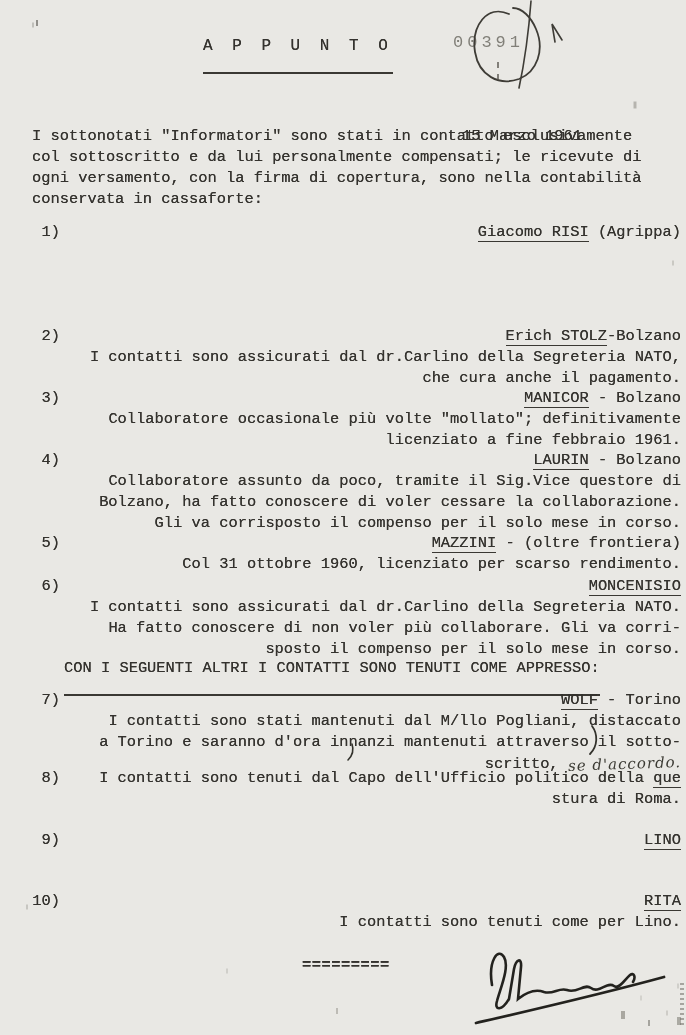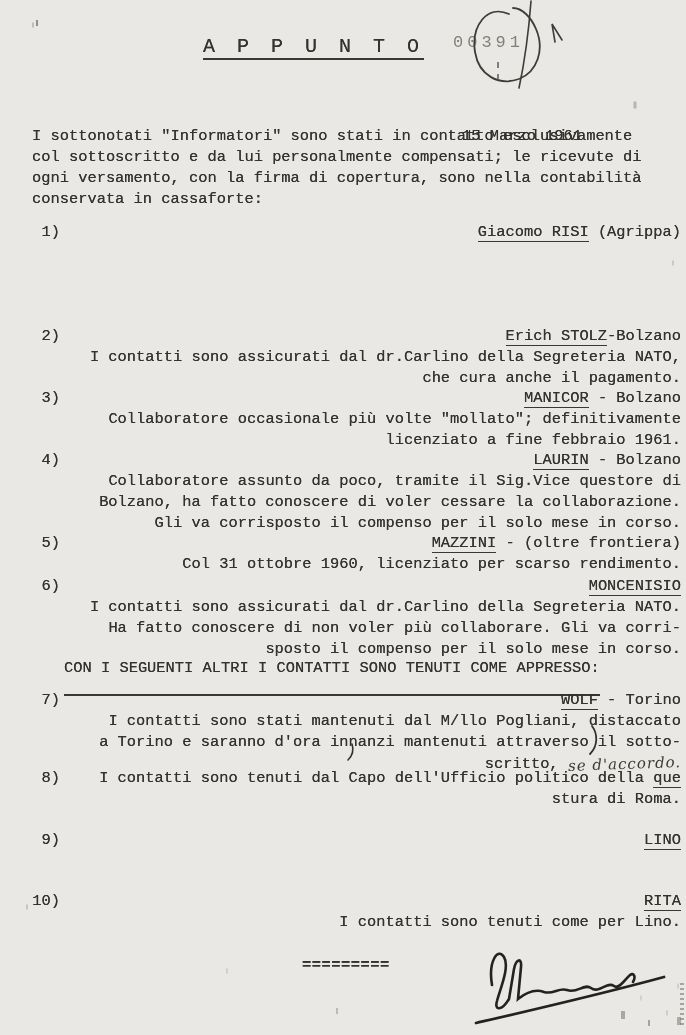--- a/index.html
+++ b/index.html
@@ -10,22 +10,22 @@
     background:linear-gradient(155deg,#edecdf0%,#eae9e5 0%,#e9e8e4 55%,#e5e4df 100%);
     background-color:#e9e8e4;
     font-family:"Liberation Mono","DejaVu Sans Mono",monospace;
     font-size:15.4px;line-height:21px;
     color:#34322e;
     overflow:hidden;
     text-shadow:0 0 0.6px rgba(45,43,38,.85);
   }
   .title{
     position:absolute;left:203px;top:36px;
-    font-size:20px;letter-spacing:5px;
-    padding-bottom:1px;border-bottom:2.5px solid #3a3833;
+    font-size:16px;letter-spacing:5px;
+    padding-bottom:15px;border-bottom:2.5px solid #3a3833;
   }
   .stamp{position:absolute;left:435px;top:0;width:165px;height:100px;}
   .stamp-number{
     position:absolute;left:18px;top:32px;
     font-size:17px;letter-spacing:4px;color:#5f5d55;opacity:.75;
     text-shadow:none;
   }
   .stamp svg{position:absolute;left:0;top:0;}
   .date{position:absolute;left:462px;top:86px;margin-top:40px;}
   .intro{position:absolute;left:32px;top:126px;width:636px;white-space:pre-wrap;}

